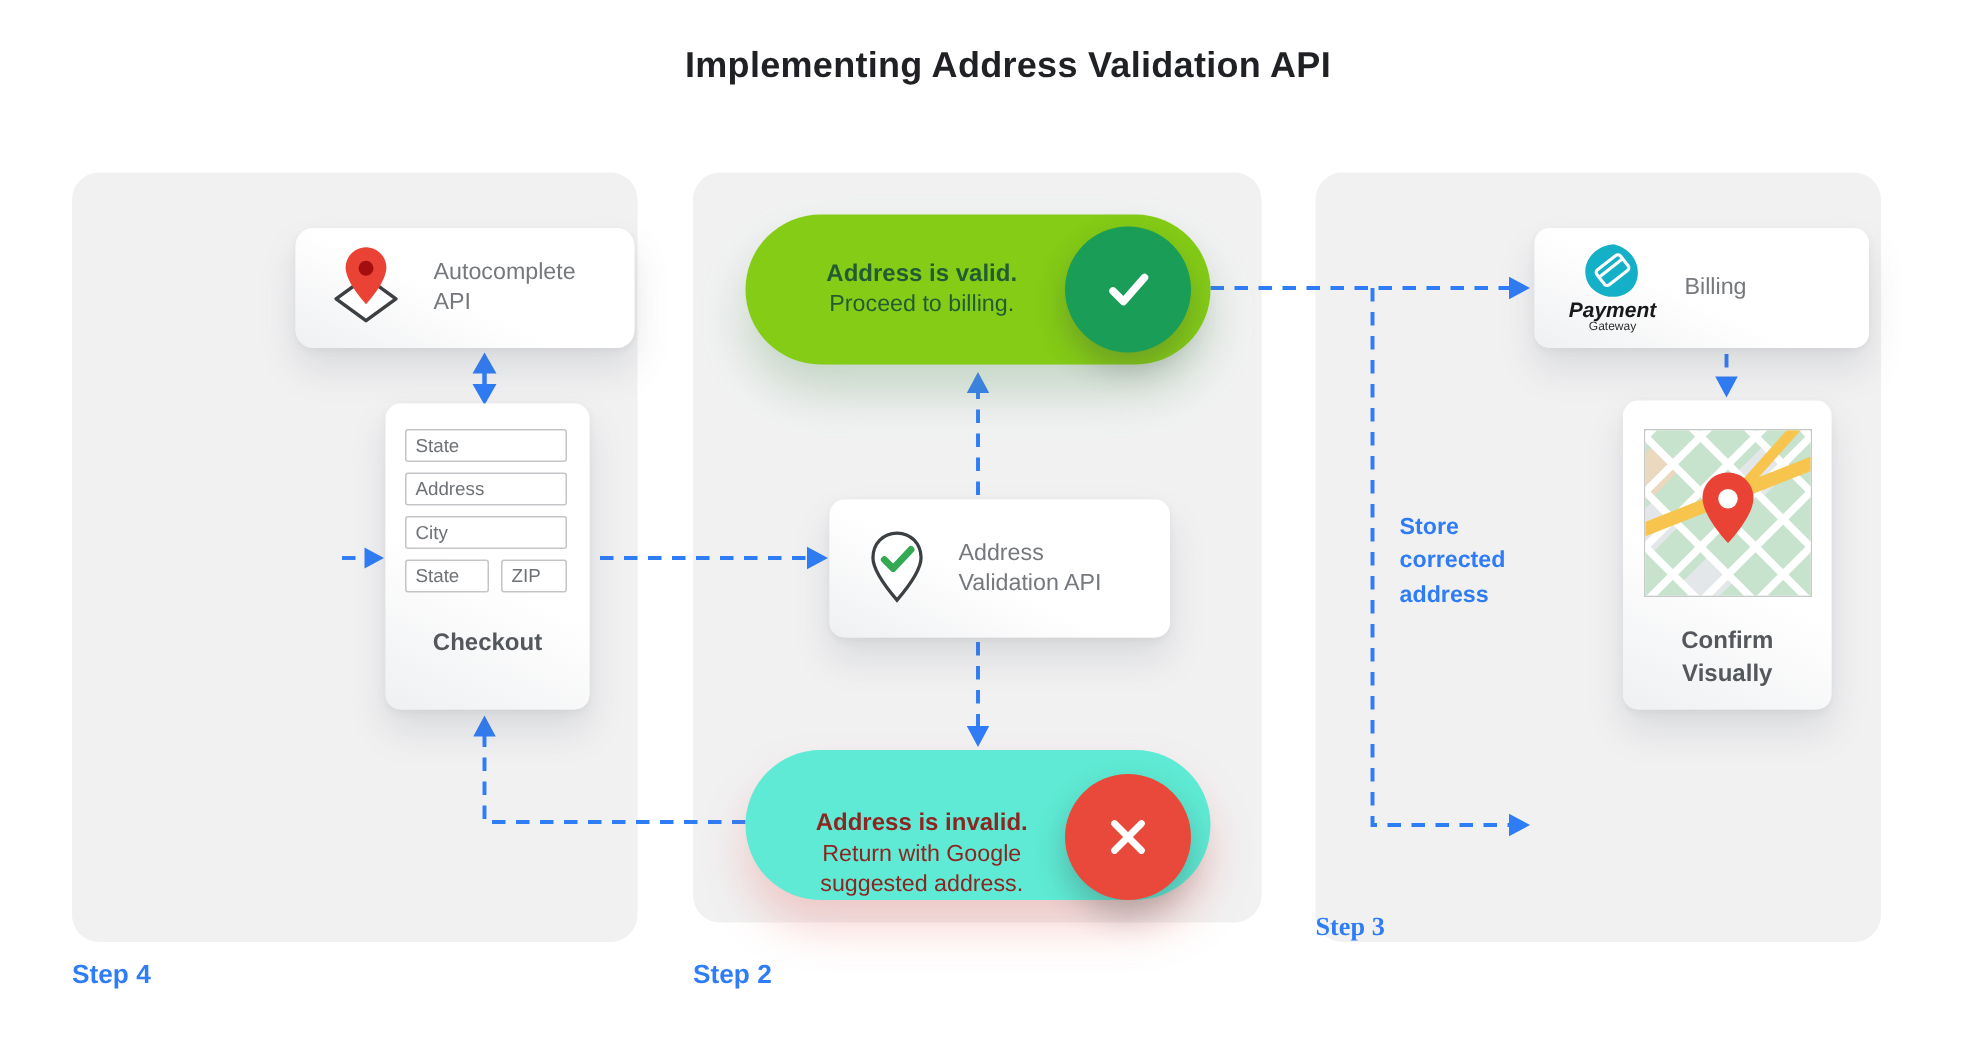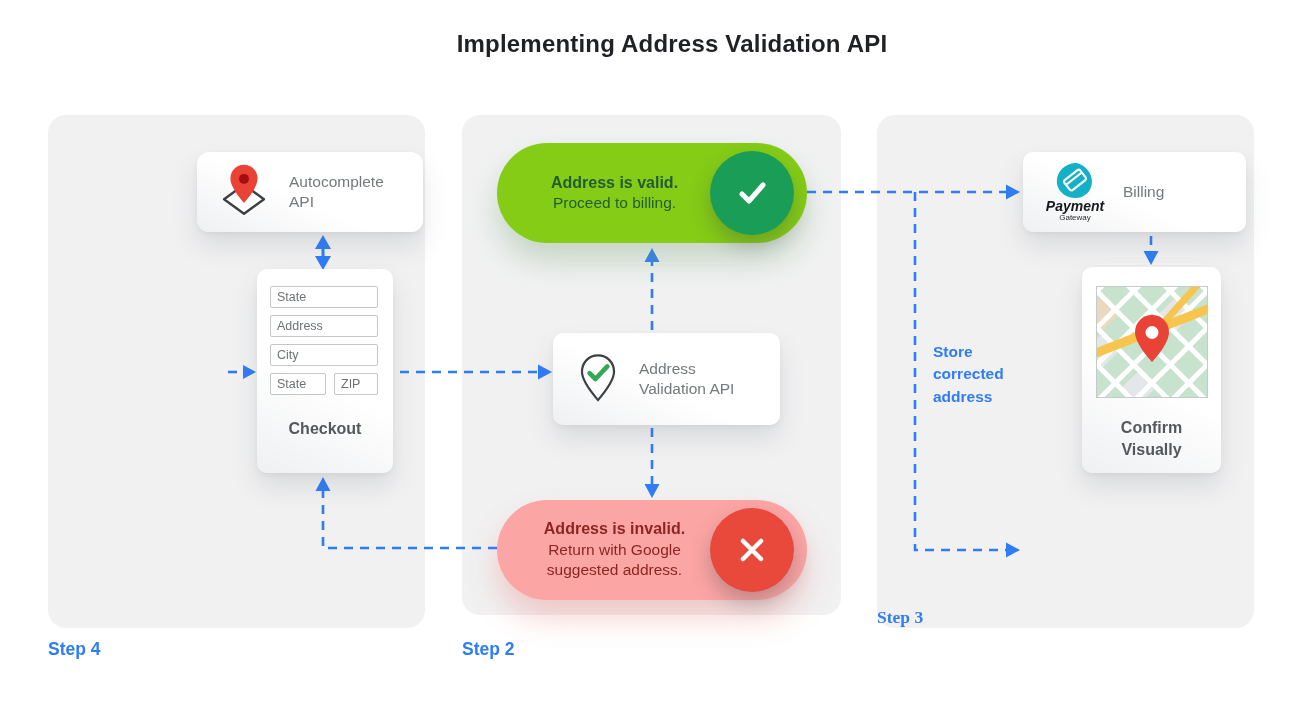--- a/index.html
+++ b/index.html
@@ -80,22 +80,23 @@
 
   .pill{
     position:absolute;z-index:3;height:100px;width:310px;border-radius:60px;
     display:flex;align-items:center;
   }
   .pill-valid{
     left:497px;top:143px;background:#84cc16;
     box-shadow:0 18px 30px rgba(110,160,110,.33);
   }
   .pill-invalid{
-    left:497px;top:500px;background:#fca5a5;
+    left:497px;top:500px;background:#5eead4;
     box-shadow:0 18px 30px rgba(230,110,100,.30);
+    align-items:flex-end;
   }
   .pill-text{flex:1;text-align:center;font-size:15.5px;line-height:1.3;padding-left:22px;}
   .pill-valid .pill-text{color:#235c33;}
   .pill-invalid .pill-text{color:#8d2622;}
   .pill-headline{font-weight:bold;font-size:16px;}
   .status-circle{
     width:84px;height:84px;border-radius:50%;flex:none;margin-right:13px;
     display:flex;align-items:center;justify-content:center;
     box-shadow:0 10px 20px rgba(60,64,67,.30);
   }

